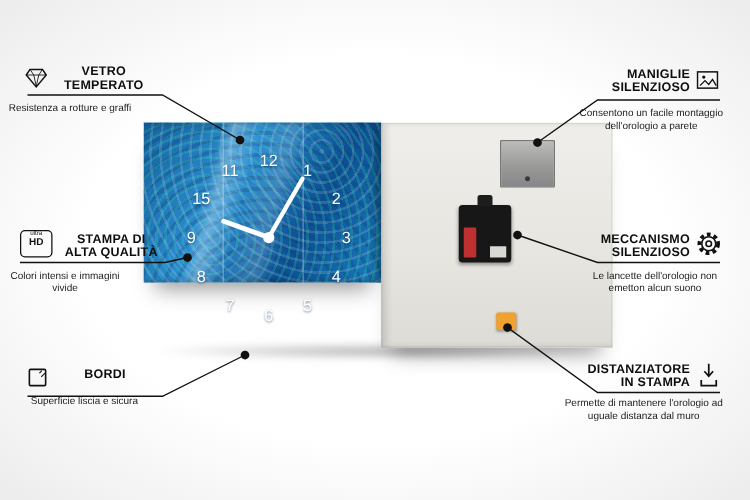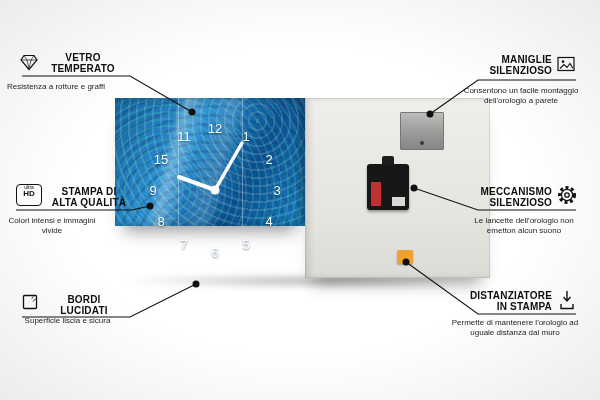--- a/index.html
+++ b/index.html
@@ -146,21 +146,20 @@
   <div class="co-sub" style="left:2px;top:216px;width:100px">Colori intensi e immagini vivide</div>
 
   <span class="co-icon" style="left:22px;top:294px">
     <svg width="16" height="16" viewBox="0 0 16 16">
       <rect x="1.5" y="1.5" width="13" height="13" rx="1" fill="none" stroke="#111" stroke-width="1.3"></rect>
       <path d="M9.5 4.5 l2 -2 M11 7.5 l3 -3" fill="none" stroke="#111" stroke-width=".9"></path>
     </svg>
   </span>
   <div class="co-title" style="left:40px;top:294px;width:88px">
     <div>BORDI</div>
-    <div>LUCIDATI</div>
   </div>
   <div class="co-sub" style="left:5px;top:316px;width:125px">Superficie liscia e sicura</div>
 
   <div class="co-title right" style="left:456px;top:54px;width:96px">
     <div>MANIGLIE</div>
     <div>SILENZIOSO</div>
   </div>
   <span class="co-icon" style="left:557px;top:56px">
     <svg width="18" height="16" viewBox="0 0 18 16">
       <rect x="1" y="1.5" width="16" height="13" fill="none" stroke="#111" stroke-width="1.2"></rect>

